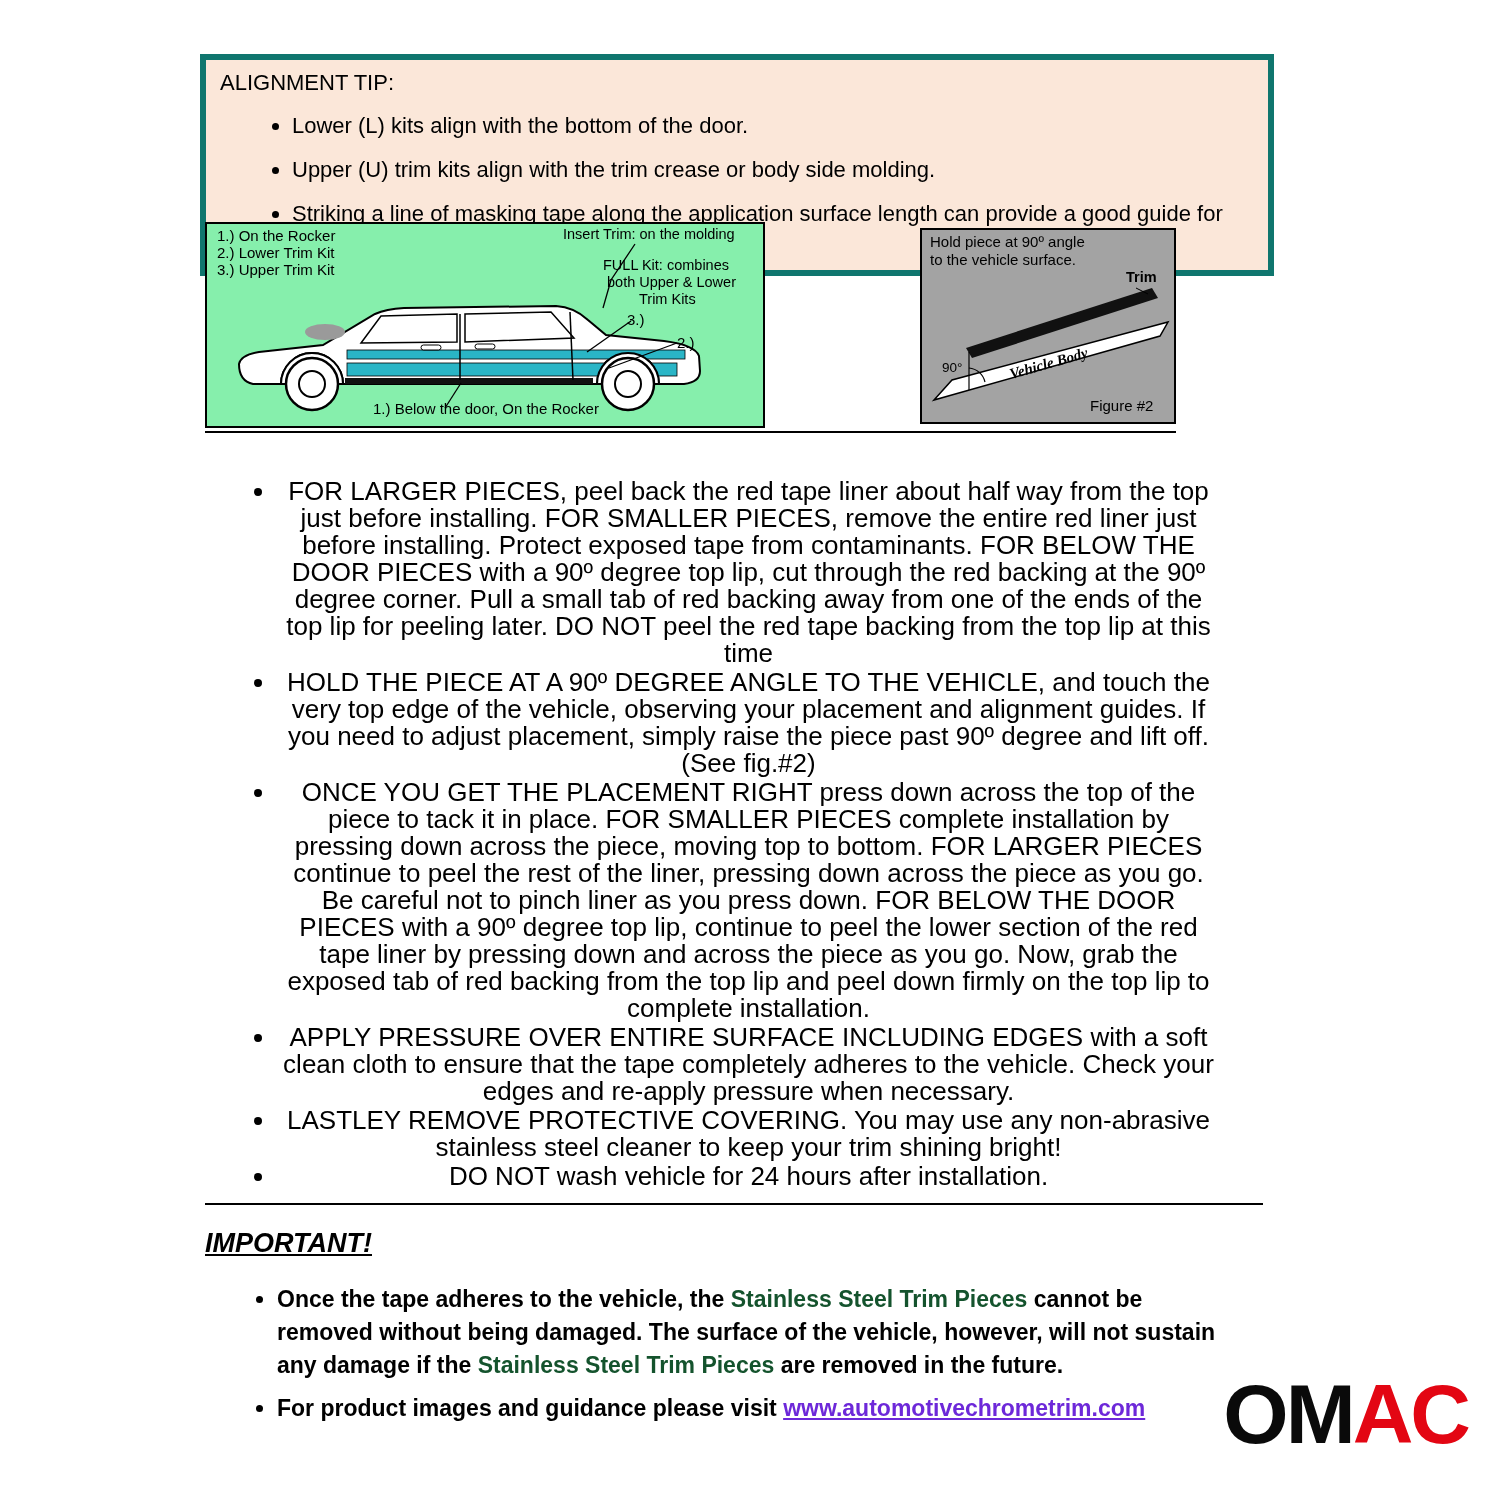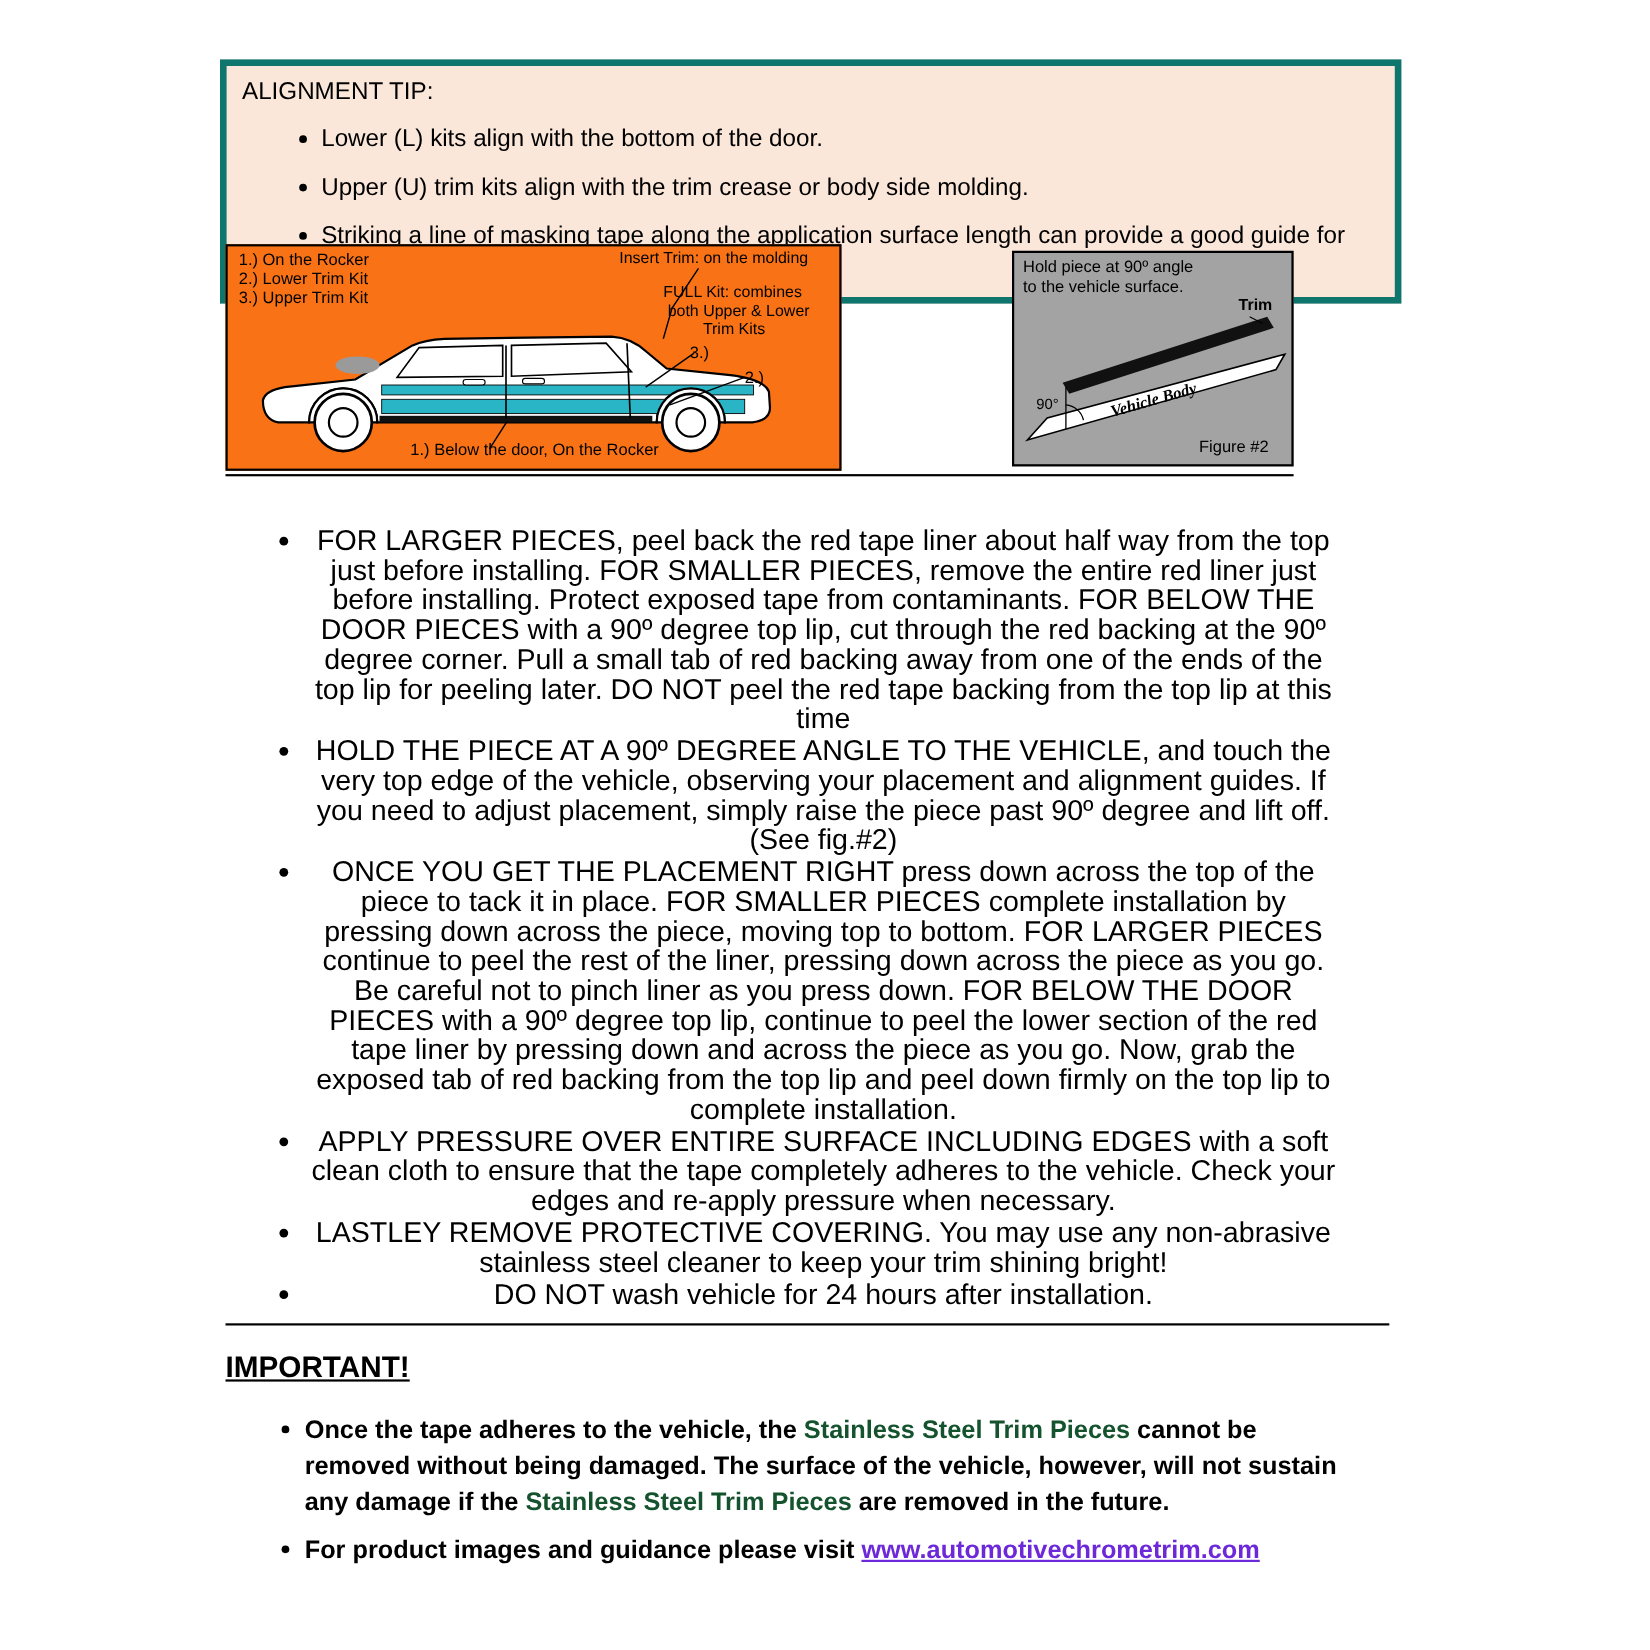--- a/index.html
+++ b/index.html
@@ -20,21 +20,21 @@
     margin-top:24px;
   }
   .tip-title{font-size:22px;line-height:30px;}
   .tip-list{margin:14px 0 6px 0;padding-left:72px;}
   .tip-list li{font-size:22px;line-height:27px;margin-bottom:17px;}
   .tip-list li:last-child{margin-bottom:4px;}
 
   
   .car-box{
     position:absolute;left:205px;top:222px;width:556px;height:202px;
-    border:2px solid #000;background:#f97316;
+    border:2px solid #000;background:#86efac;
   }
   .fig2-box{
     position:absolute;left:920px;top:228px;width:252px;height:192px;
     border:2px solid #000;background:#a3a3a3;
   }
   .diagram-underline{
     position:absolute;left:205px;top:431px;width:971px;height:0;
     border-top:2px solid #000;
   }
   svg text{font-family:"Liberation Sans", sans-serif;fill:#000;}
@@ -49,21 +49,21 @@
   .install li{font-size:26px;line-height:27px;margin:0 0 2px 0;text-align:center;}
 
   .rule{
     position:absolute;left:205px;top:1203px;width:1058px;height:0;
     border-top:2px solid #000;
   }
 
   
   .important{position:absolute;left:205px;top:1228px;width:1058px;}
   .important h2{
-    margin:0;font-size:27px;font-weight:bold;
+    margin:0;font-size:27px;font-weight:bold;font-style:italic;
     text-decoration:underline;
   }
   .important ul{margin:24px 0 0 0;padding-left:72px;}
   .important li{font-size:23px;line-height:33px;font-weight:bold;margin:0 0 10px 0;max-width:965px;}
   .red-text{color:#14532d;}
   .link{color:#6d28d9;text-decoration:underline;font-weight:bold;cursor:pointer;}
 
   
   .logo{
     position:absolute;right:32px;top:1372px;
@@ -166,14 +166,15 @@
   <div class="rule"></div>
 
   <section class="important">
     <h2>IMPORTANT!</h2>
     <ul>
       <li><span>Once the tape adheres to the vehicle, the </span><span class="red-text">Stainless Steel Trim Pieces</span><span> cannot be removed without being damaged. The surface of the vehicle, however, will not sustain any damage if the </span><span class="red-text">Stainless Steel Trim Pieces</span><span> are removed in the future.</span></li>
       <li><span>For product images and guidance please visit </span><a class="link" href="www.automotivechrometrim.com">www.automotivechrometrim.com</a></li>
     </ul>
   </section>
 
+  <div class="logo"><span class="lg-black">OM</span><span class="lg-red">A</span><span class="lg-red">C</span></div>
 
 </div>
 
 </body></html>

